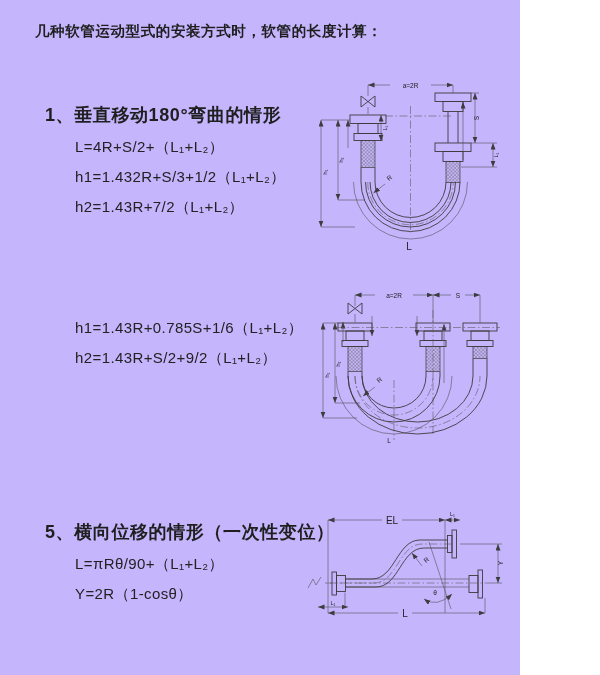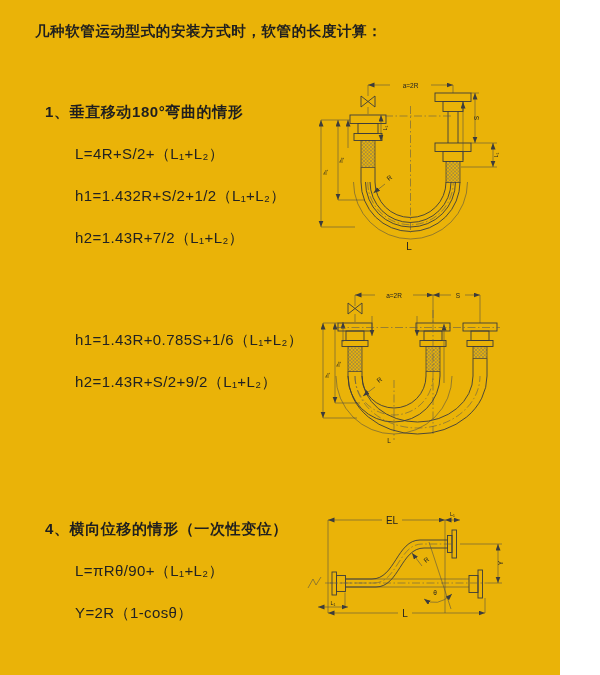--- a/index.html
+++ b/index.html
@@ -1,51 +1,51 @@
 <!DOCTYPE html>
 <html><head>
 <meta charset="utf-8">
 <style>
   html,body{margin:0;padding:0;background:#ffffff;}
-  .page{position:relative;width:560px;height:675px;background:#eab308;overflow:hidden;
+  .page{position:relative;width:520px;height:675px;background:#c4b5fd;overflow:hidden;
         font-family:"Liberation Sans","DejaVu Sans",sans-serif;color:#1f1f1f;}
   .title{position:absolute;left:35px;top:22px;font-size:14.5px;font-weight:700;letter-spacing:.6px;}
   .sec{position:absolute;left:45px;}
-  .sec-heading{font-size:15px;font-weight:700;letter-spacing:.6px;}
-  .formula{font-size:15px;font-weight:400;margin-left:30px;margin-top:23px;letter-spacing:.4px;color:#222;}
+  .sec-heading{font-size:18px;font-weight:700;letter-spacing:.6px;}
+  .formula{font-size:15px;font-weight:400;margin-left:30px;margin-top:11px;letter-spacing:.4px;color:#222;}
   svg.diag{position:absolute;overflow:visible;}
   .ln{stroke:#3c3c3c;stroke-width:.9;fill:none;}
   .thin{stroke:#4a4a4a;stroke-width:.55;fill:none;}
   .dash{stroke:#555;stroke-width:.55;fill:none;stroke-dasharray:8 2.5 1.5 2.5;}
   .lbl{font-size:6.5px;fill:#222;}
   .lbl-sm{font-size:5.5px;fill:#222;}
   .lbl-big{font-size:10px;fill:#222;}
   text{font-family:"Liberation Sans","DejaVu Sans",sans-serif;}
 </style>
 </head>
 <body>
 
 <div class="page">
 
   <div class="title">几种软管运动型式的安装方式时，软管的长度计算：</div>
 
   <section class="sec" style="top:103px">
     <div class="sec-heading">1、垂直移动180°弯曲的情形</div>
     <div class="formula">L=4R+S/2+（L₁+L₂）</div>
-    <div class="formula">h1=1.432R+S/2+1/2（L₁+L₂）</div>
+    <div class="formula">h1=1.432R+S/3+1/2（L₁+L₂）</div>
     <div class="formula">h2=1.43R+7/2（L₁+L₂）</div>
   </section>
 
   <section class="sec" style="top:308px">
     <div class="formula">h1=1.43R+0.785S+1/6（L₁+L₂）</div>
     <div class="formula">h2=1.43R+S/2+9/2（L₁+L₂）</div>
   </section>
 
   <section class="sec" style="top:520px">
-    <div class="sec-heading">4、横向位移的情形（一次性变位）</div>
+    <div class="sec-heading">5、横向位移的情形（一次性变位）</div>
     <div class="formula">L=πRθ/90+（L₁+L₂）</div>
     <div class="formula">Y=2R（1-cosθ）</div>
   </section>
 
   <svg class="diag" style="left:315px;top:70px" width="285" height="190" viewBox="0 0 285 190">
     <defs>
       <marker id="arw1" markerWidth="7" markerHeight="6" refX="6.5" refY="2.5" orient="auto-start-reverse" markerUnits="userSpaceOnUse">
         <path d="M0,0 L6.5,2.5 L0,5 z" fill="#3c3c3c"></path>
       </marker>
       <pattern id="br1" width="3.5" height="3.5" patternUnits="userSpaceOnUse">

